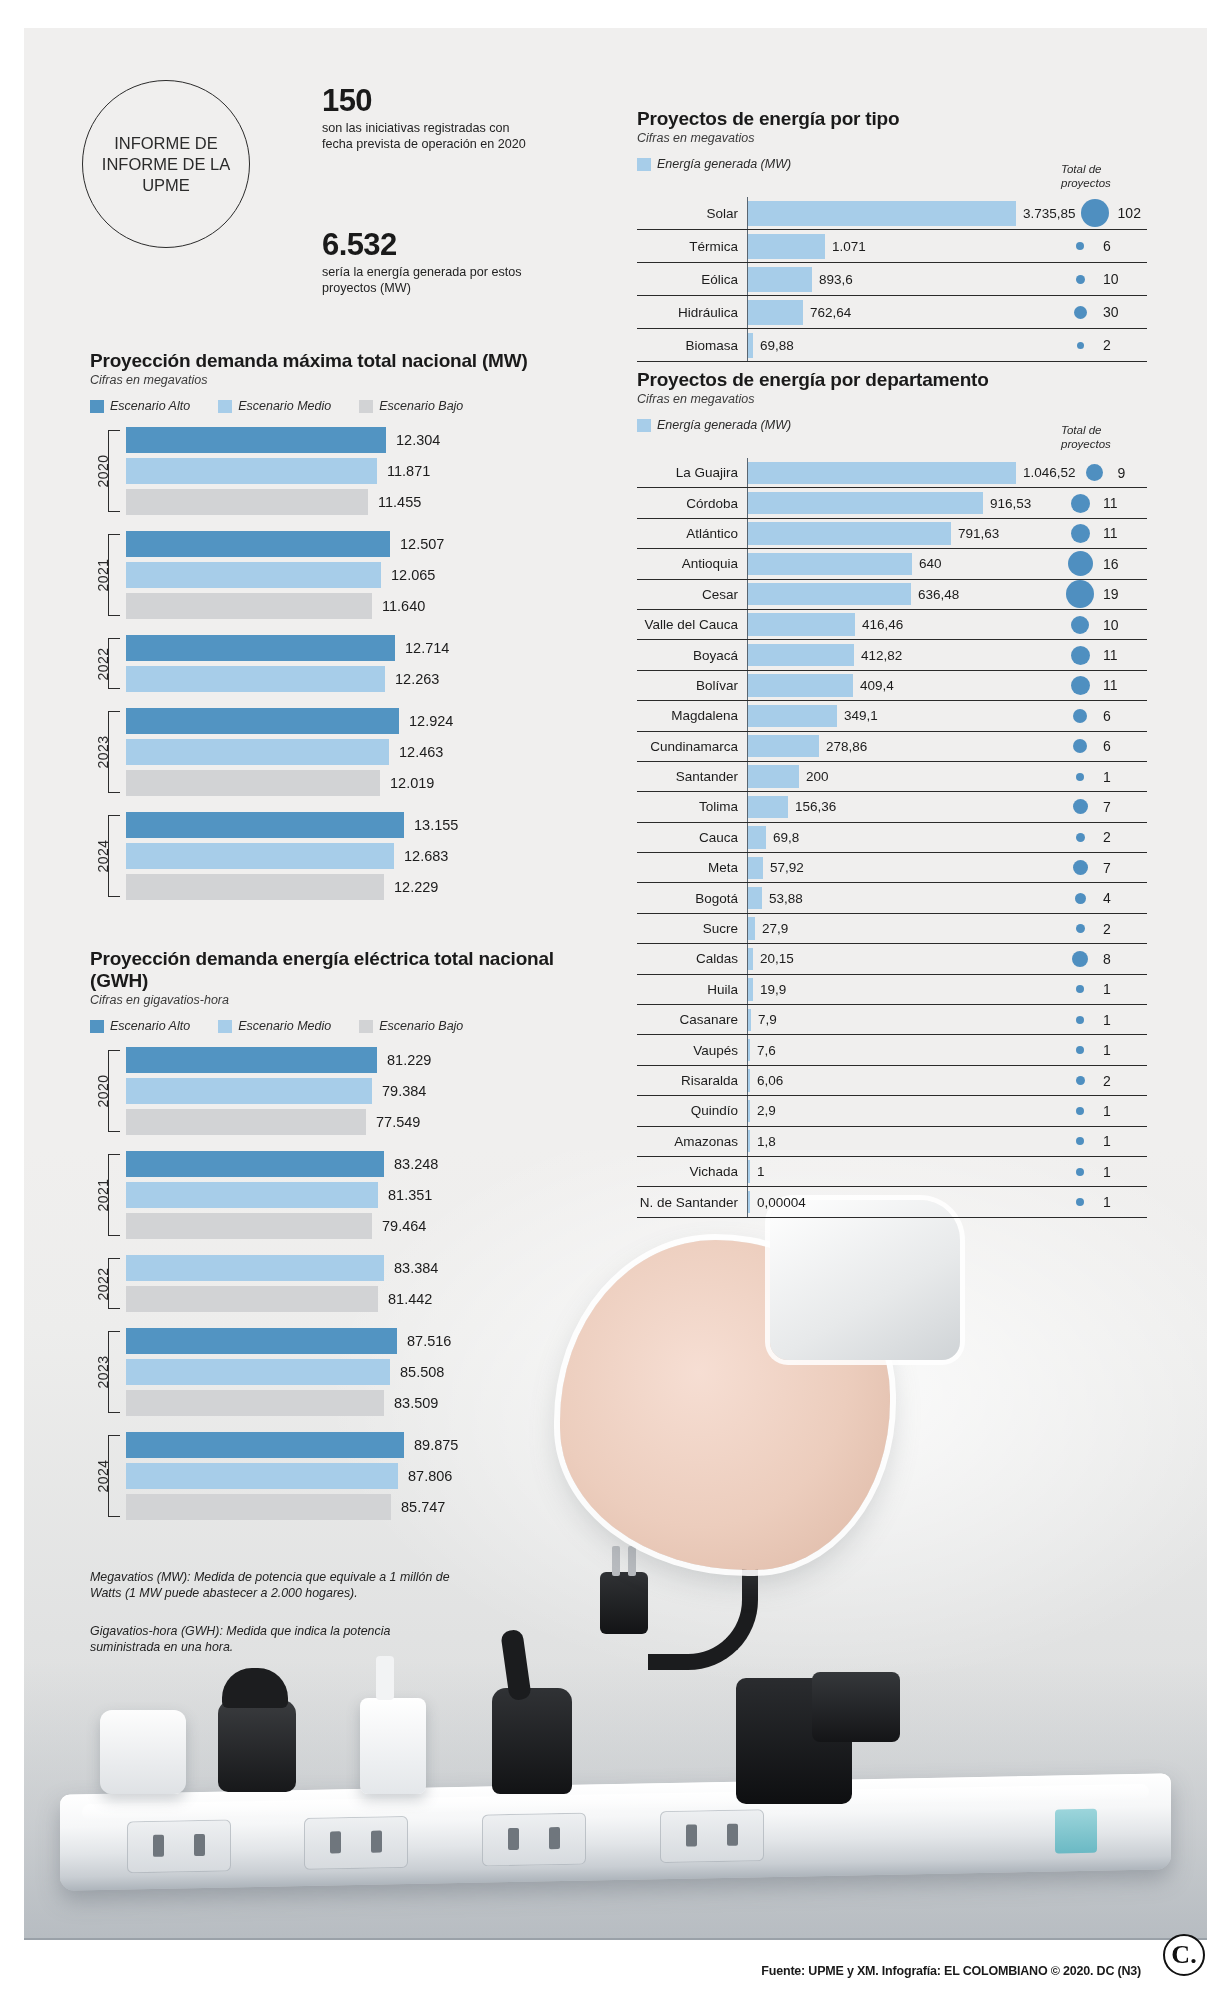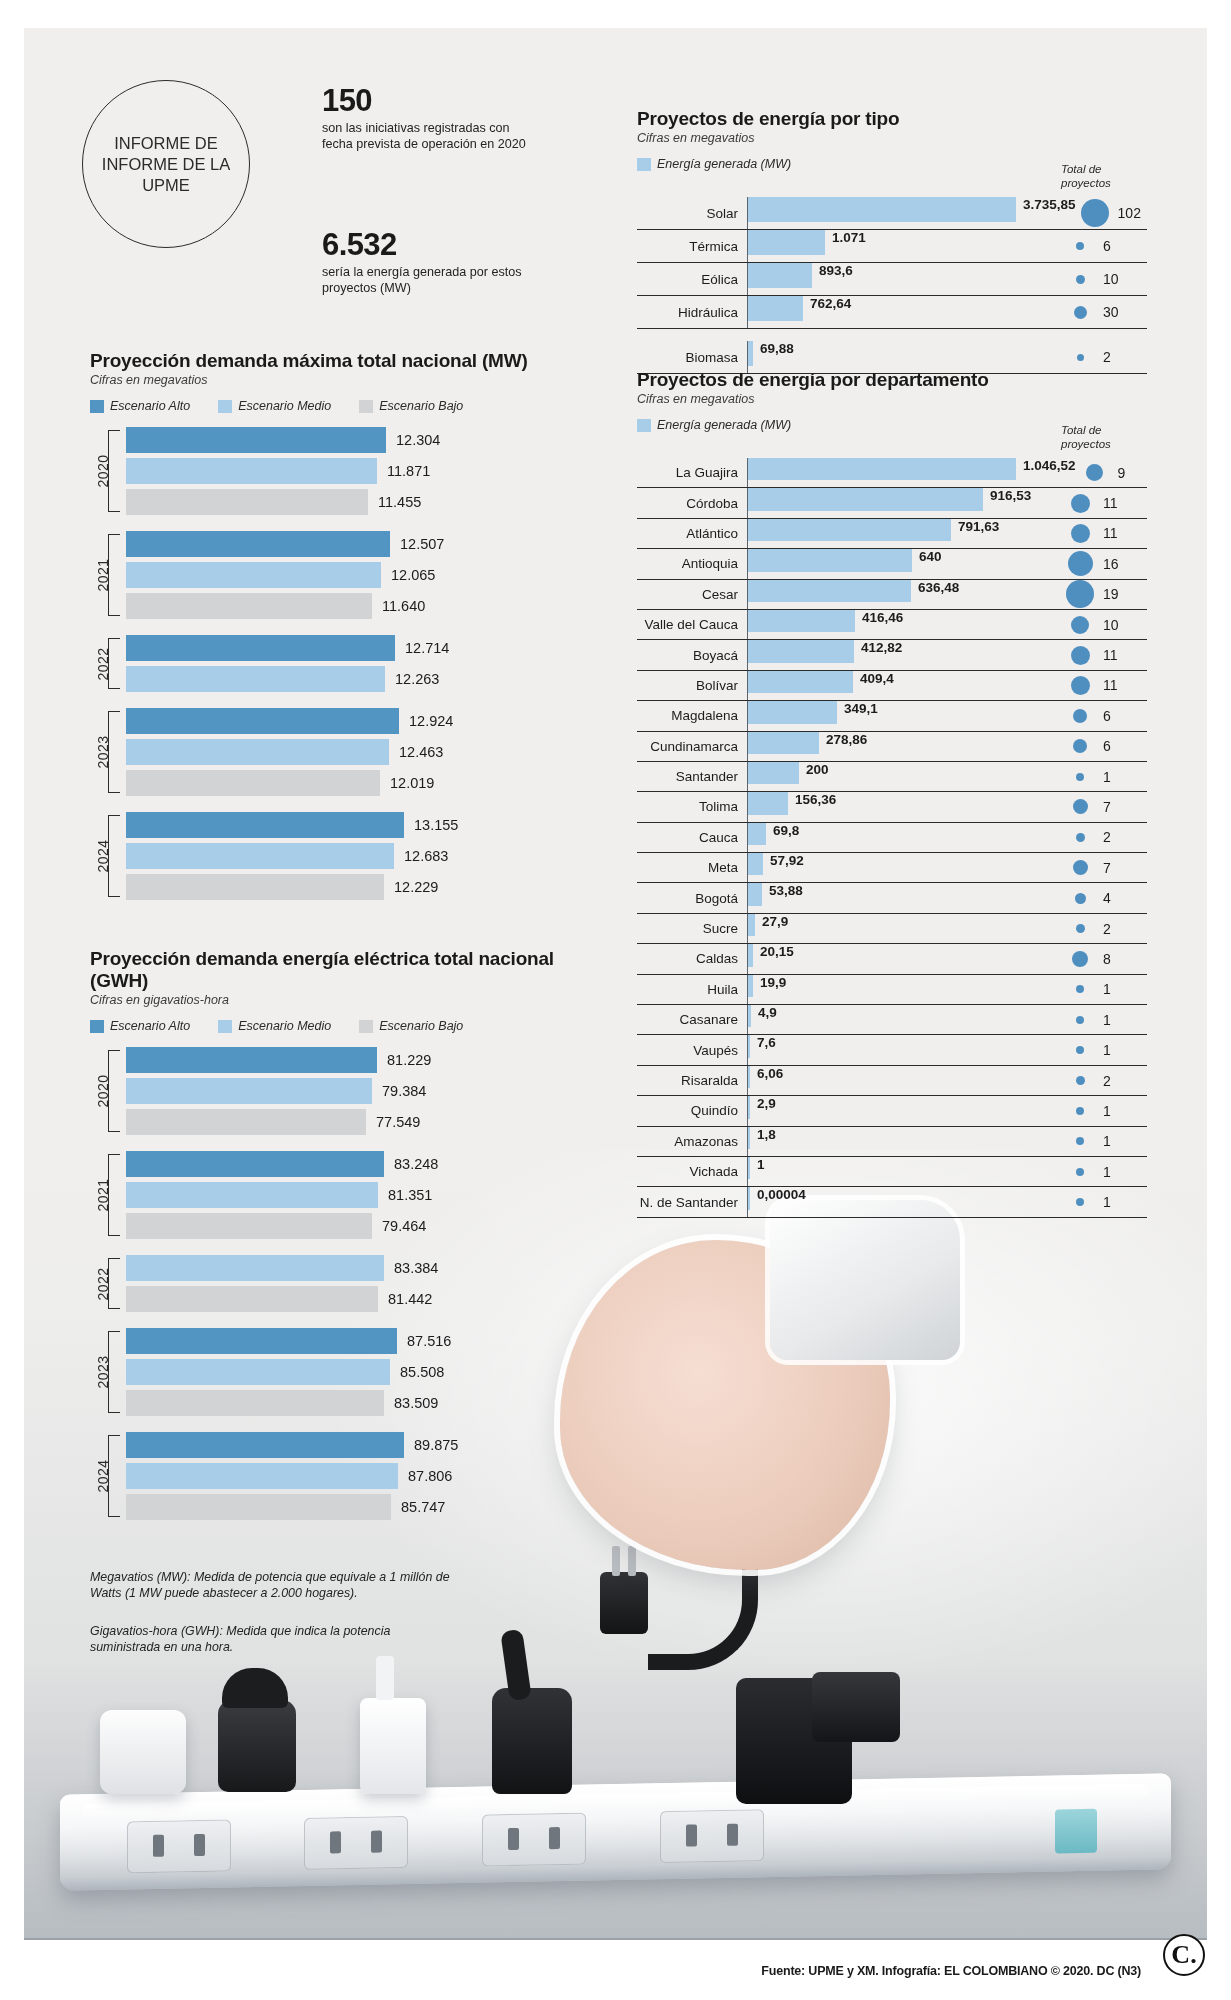--- a/index.html
+++ b/index.html
@@ -106,23 +106,22 @@
   }
   .trow{
     display:flex; align-items:stretch; height:30px;
     border-bottom:1px solid #2a2a2a;
   }
   .tname{
     width:110px; flex:0 0 110px; text-align:right; padding-right:9px;
     font-size:13.5px; color:#1c1c1c; display:flex; align-items:center; justify-content:flex-end;
   }
   .tbar-wrap{
-    position:relative; flex:1 1 auto; display:flex; align-items:flex-start;
+    position:relative; flex:1 1 auto; display:flex; align-items:center;
     border-left:1.6px solid #5a6570;
-    font-weight:bold;
   }
   .tbar{ height:22px; background:#a7cde9; }
   .tval{ font-size:13.5px; color:#1c1c1c; margin-left:7px; white-space:nowrap; }
   .tdot{
     flex:0 0 86px; width:86px; display:flex; align-items:center; gap:8px; padding-left:4px;
   }
   .dot{ border-radius:50%; background:#4f8fc0; flex:0 0 auto; }
   .tcount{ font-size:14px; color:#1c1c1c; }
 
   
@@ -519,21 +518,21 @@
             <div class="tbar" style="width: 55px; height: 25px;"></div>
             <div class="tval">762,64</div>
           </div>
           <div class="tdot">
             <span style="width: 30px; display: flex; align-items: center; justify-content: center; flex: 0 0 30px;">
               <span class="dot" style="width: 13px; height: 13px;"></span>
             </span>
             <span class="tcount">30</span>
           </div>
         </div>
-        <div class="trow" style="height: 33px; margin-top: 12px;">
+        <div class="trow" style="height: 33px;">
           <div class="tname">Biomasa</div>
           <div class="tbar-wrap">
             <div class="tbar" style="width: 5px; height: 25px;"></div>
             <div class="tval">69,88</div>
           </div>
           <div class="tdot">
             <span style="width: 30px; display: flex; align-items: center; justify-content: center; flex: 0 0 30px;">
               <span class="dot" style="width: 7px; height: 7px;"></span>
             </span>
             <span class="tcount">2</span>
@@ -784,21 +783,21 @@
             <span style="width: 30px; display: flex; align-items: center; justify-content: center; flex: 0 0 30px;">
               <span class="dot" style="width: 8px; height: 8px;"></span>
             </span>
             <span class="tcount">1</span>
           </div>
         </div>
         <div class="trow" style="height: 30.4px;">
           <div class="tname">Casanare</div>
           <div class="tbar-wrap">
             <div class="tbar" style="width: 3px; height: 22.4px;"></div>
-            <div class="tval">4,9</div>
+            <div class="tval">7,9</div>
           </div>
           <div class="tdot">
             <span style="width: 30px; display: flex; align-items: center; justify-content: center; flex: 0 0 30px;">
               <span class="dot" style="width: 8px; height: 8px;"></span>
             </span>
             <span class="tcount">1</span>
           </div>
         </div>
         <div class="trow" style="height: 30.4px;">
           <div class="tname">Vaupés</div>

